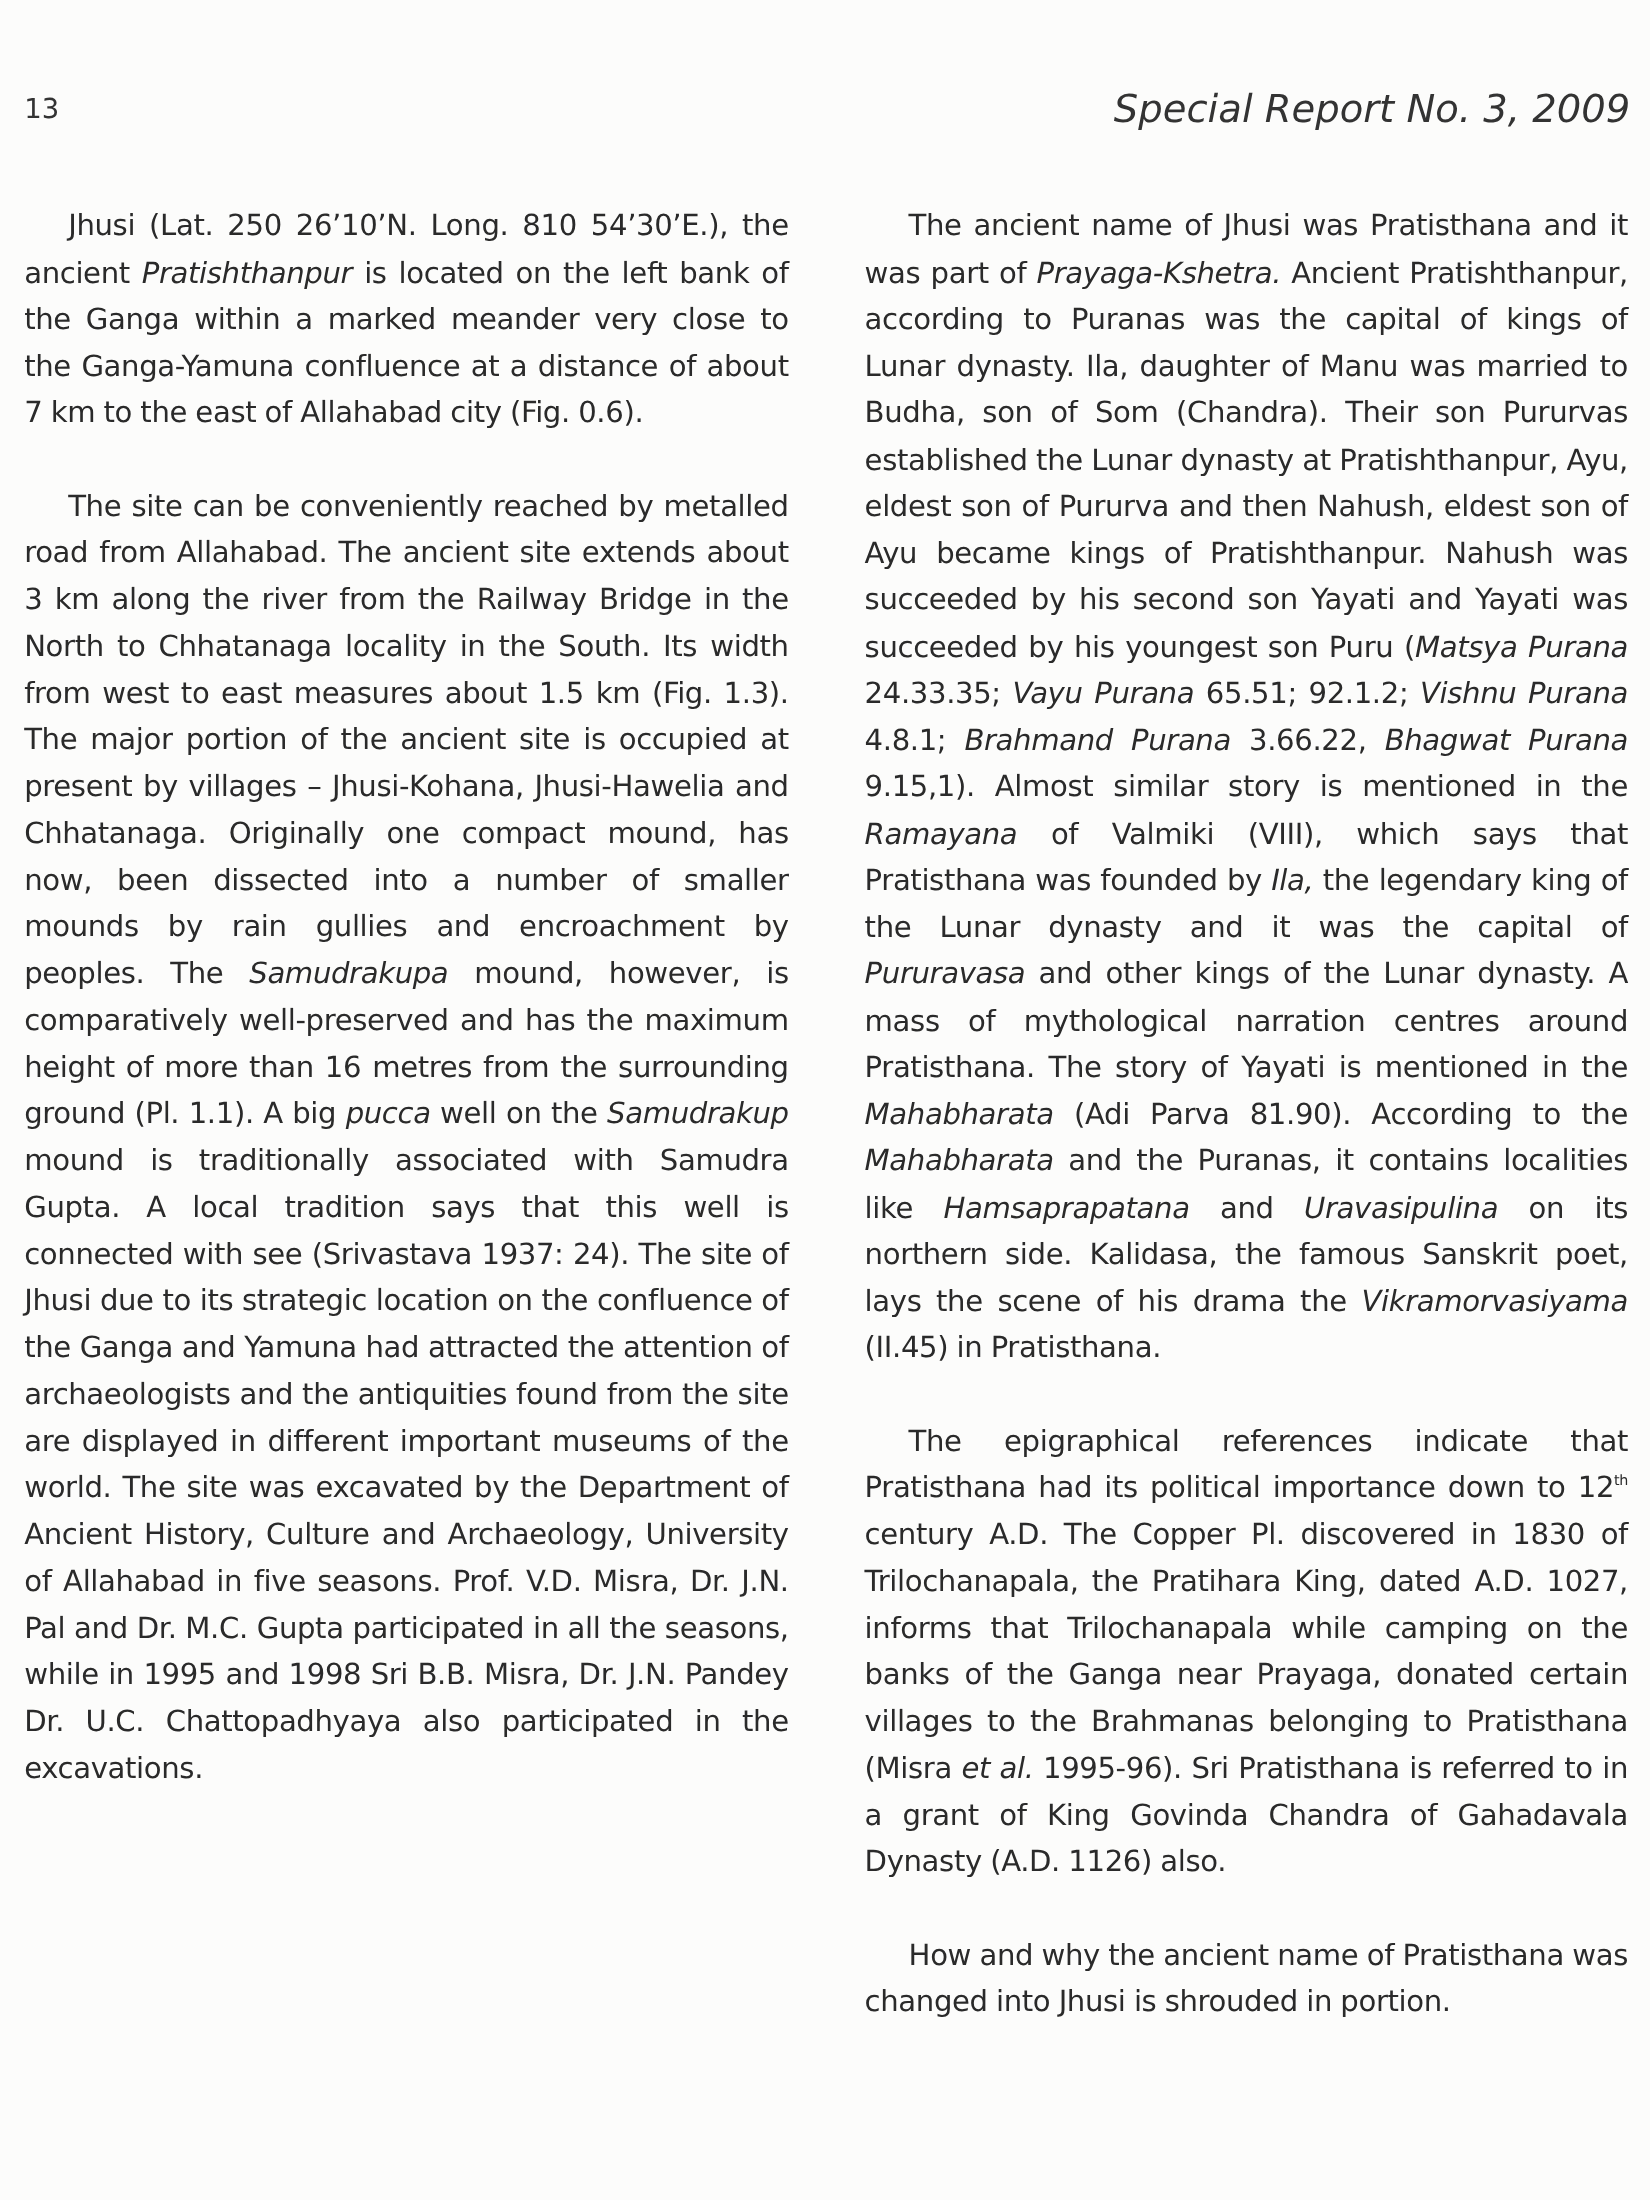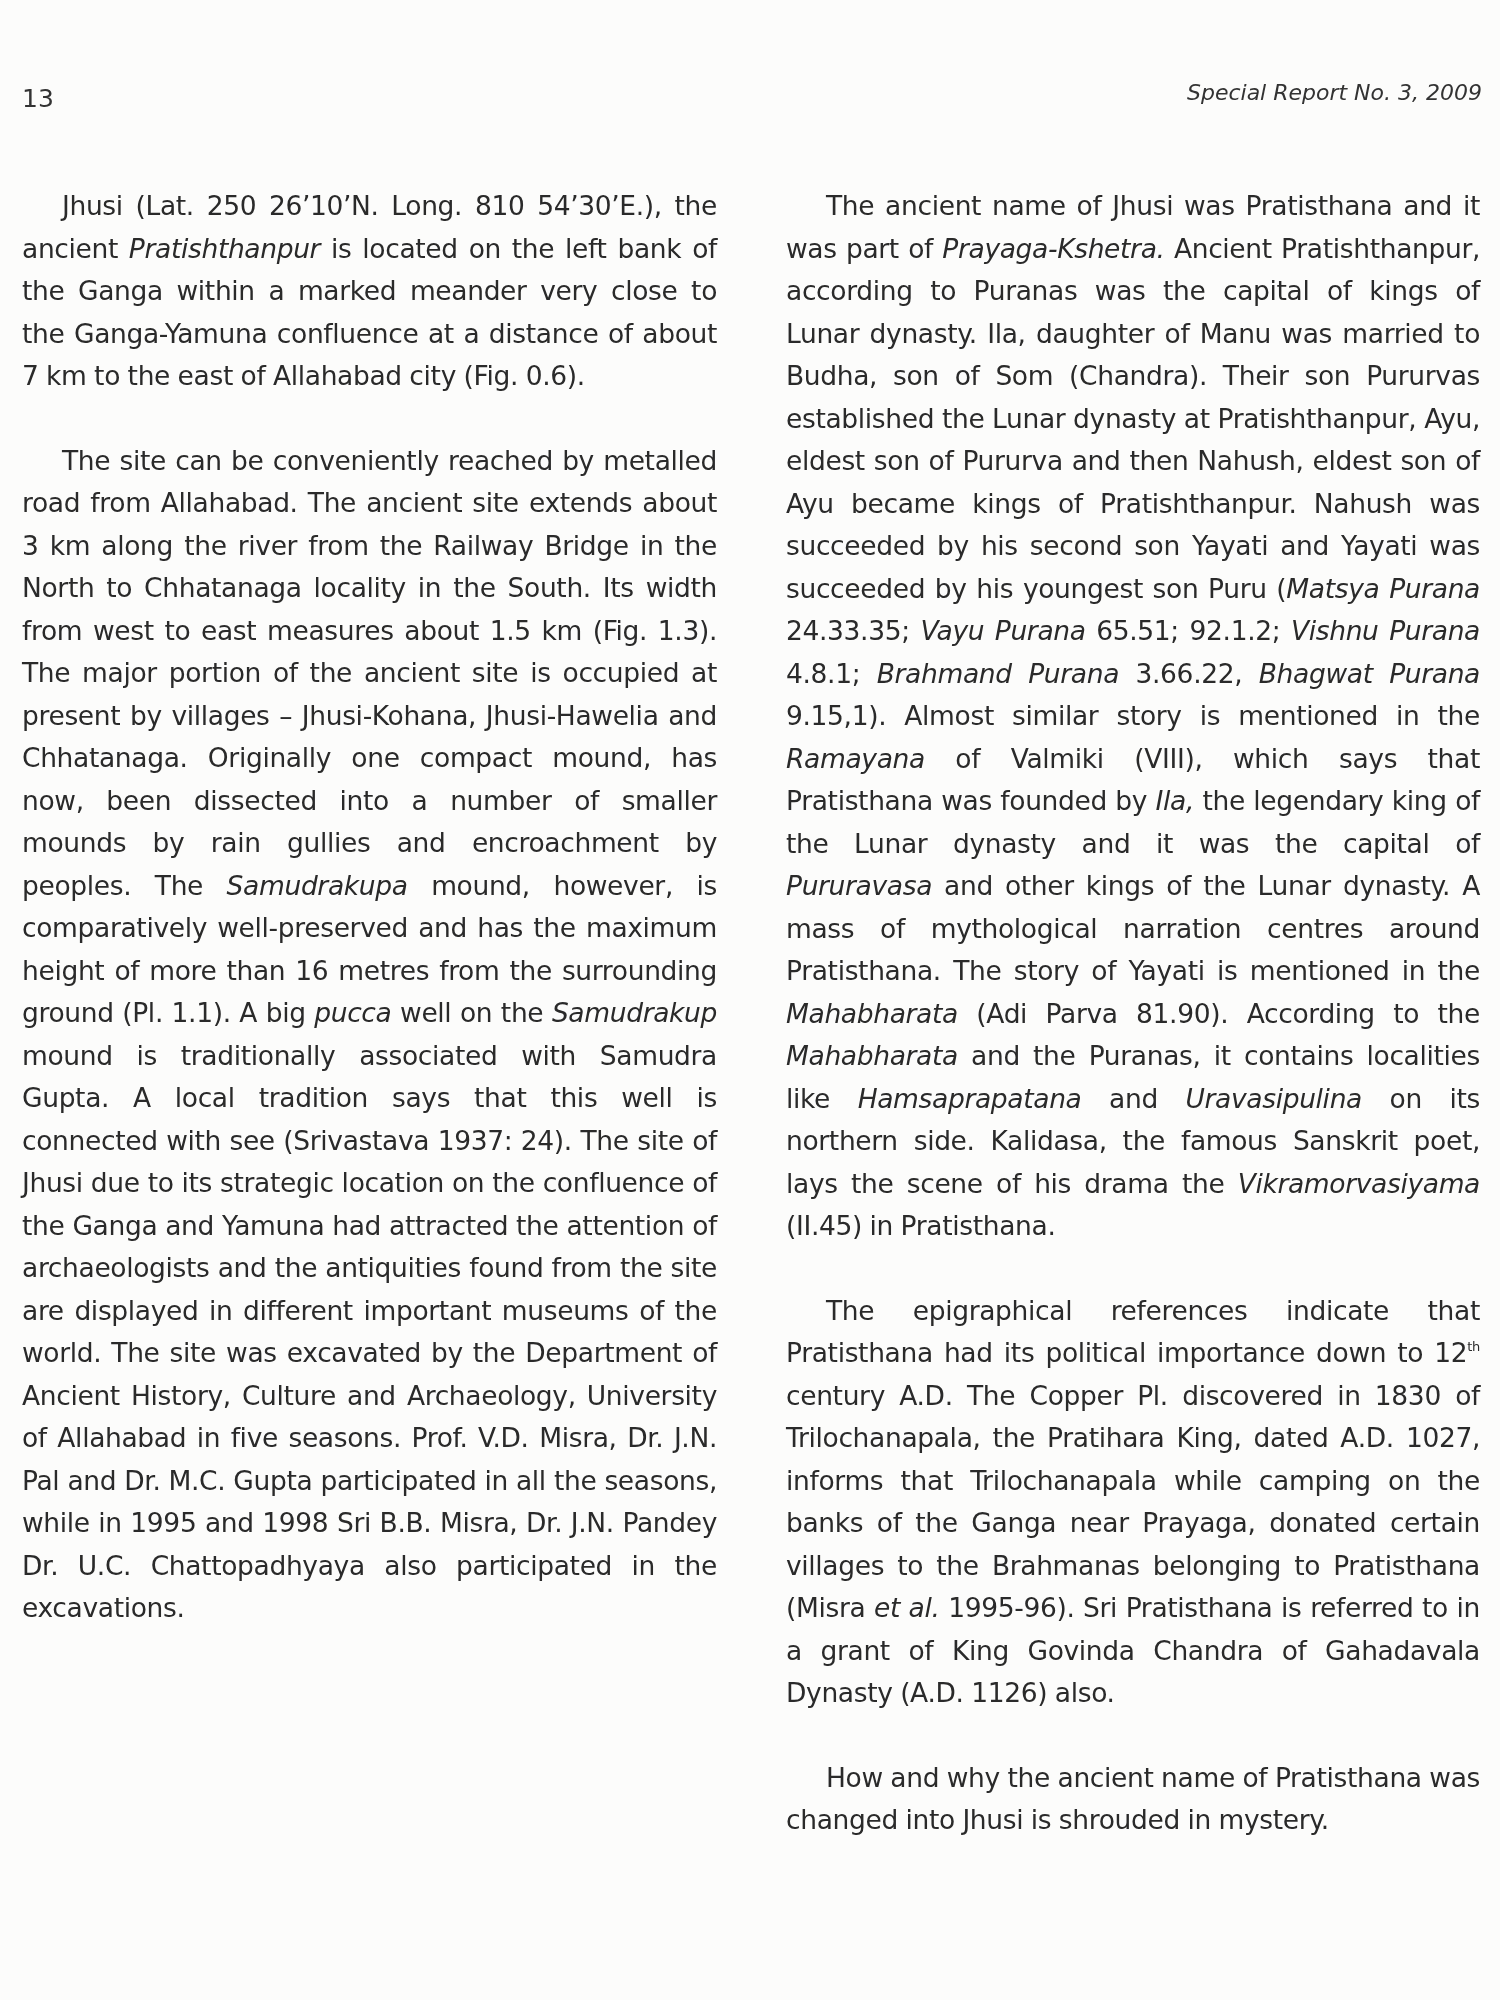--- a/index.html
+++ b/index.html
@@ -19,21 +19,21 @@
       position: absolute;
       left: 22px;
       top: 84px;
       font-size: 25px;
       color: #333;
     }
     .running-head {
       position: absolute;
       right: 18px;
       top: 80px;
-      font-size: 22px;
+      font-size: 35px;
       font-style: italic;
       color: #333;
     }
     .col {
       position: absolute;
       top: 185px;
       width: 695px;
       font-size: 26.5px;
       line-height: 42.5px;
       text-align: justify;
@@ -71,14 +71,14 @@
   <p><span>Jhusi (Lat. 250 26’10’N. Long. 810 54’30’E.), the ancient </span><em>Pratishthanpur</em><span> is located on the left bank of the Ganga within a marked meander very close to the Ganga-Yamuna confluence at a distance of about 7 km to the east of Allahabad city (Fig. 0.6).</span></p>
 
   <p class="last"><span>The site can be conveniently reached by metalled road from Allahabad. The ancient site extends about 3 km along the river from the Railway Bridge in the North to Chhatanaga locality in the South. Its width from west to east measures about 1.5 km (Fig. 1.3). The major portion of the ancient site is occupied at present by villages – Jhusi-Kohana, Jhusi-Hawelia and Chhatanaga. Originally one compact mound, has now, been dissected into a number of smaller mounds by rain gullies and encroachment by peoples. The </span><em>Samudrakupa</em><span> mound, however, is comparatively well-preserved and has the maximum height of more than 16 metres from the surrounding ground (Pl. 1.1). A big </span><em>pucca</em><span> well on the </span><em>Samudrakup</em><span> mound is traditionally associated with Samudra Gupta. A local tradition says that this well is connected with see (Srivastava 1937: 24). The site of Jhusi due to its strategic location on the confluence of the Ganga and Yamuna had attracted the attention of archaeologists and the antiquities found from the site are displayed in different important museums of the world. The site was excavated by the Department of Ancient History, Culture and Archaeology, University of Allahabad in five seasons. Prof. V.D. Misra, Dr. J.N. Pal and Dr. M.C. Gupta participated in all the seasons, while in 1995 and 1998 Sri B.B. Misra, Dr. J.N. Pandey Dr. U.C. Chattopadhyaya also participated in the excavations.</span></p>
 </div>
 
 <div class="col col-right">
   <p><span>The ancient name of Jhusi was Pratisthana and it was part of </span><em>Prayaga-Kshetra.</em><span> Ancient Pratishthanpur, according to Puranas was the capital of kings of Lunar dynasty. Ila, daughter of Manu was married to Budha, son of Som (Chandra). Their son Pururvas established the Lunar dynasty at Pratishthanpur, Ayu, eldest son of Pururva and then Nahush, eldest son of Ayu became kings of Pratishthanpur. Nahush was succeeded by his second son Yayati and Yayati was succeeded by his youngest son Puru (</span><em>Matsya Purana</em><span> 24.33.35; </span><em>Vayu Purana</em><span> 65.51; 92.1.2; </span><em>Vishnu Purana</em><span> 4.8.1; </span><em>Brahmand Purana</em><span> 3.66.22, </span><em>Bhagwat Purana</em><span> 9.15,1). Almost similar story is mentioned in the </span><em>Ramayana</em><span> of Valmiki (VIII), which says that Pratisthana was founded by </span><em>Ila,</em><span> the legendary king of the Lunar dynasty and it was the capital of </span><em>Pururavasa</em><span> and other kings of the Lunar dynasty. A mass of mythological narration centres around Pratisthana. The story of Yayati is mentioned in the </span><em>Mahabharata</em><span> (Adi Parva 81.90). According to the </span><em>Mahabharata</em><span> and the Puranas, it contains localities like </span><em>Hamsaprapatana</em><span> and </span><em>Uravasipulina</em><span> on its northern side. Kalidasa, the famous Sanskrit poet, lays the scene of his drama the </span><em>Vikramorvasiyama</em><span> (II.45) in Pratisthana.</span></p>
 
   <p><span>The epigraphical references indicate that Pratisthana had its political importance down to 12</span><sup>th</sup><span> century A.D. The Copper Pl. discovered in 1830 of Trilochanapala, the Pratihara King, dated A.D. 1027, informs that Trilochanapala while camping on the banks of the Ganga near Prayaga, donated certain villages to the Brahmanas belonging to Pratisthana (Misra </span><em>et al.</em><span> 1995-96). Sri Pratisthana is referred to in a grant of King Govinda Chandra of Gahadavala Dynasty (A.D. 1126) also.</span></p>
 
-  <p class="last"><span>How and why the ancient name of Pratisthana was changed into Jhusi is shrouded in mystery.</span></p>
+  <p class="last"><span>How and why the ancient name of Pratisthana was changed into Jhusi is shrouded in portion.</span></p>
 </div>
 
 </body></html>

